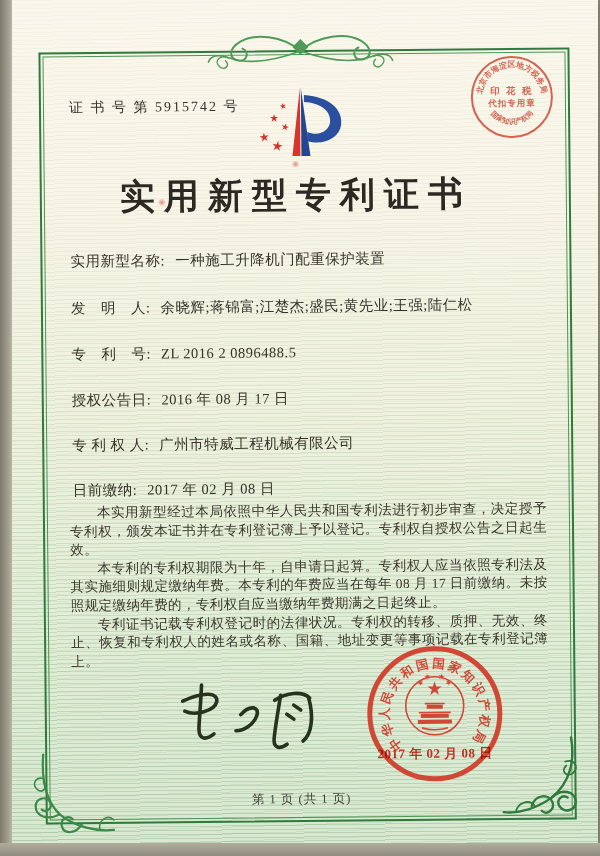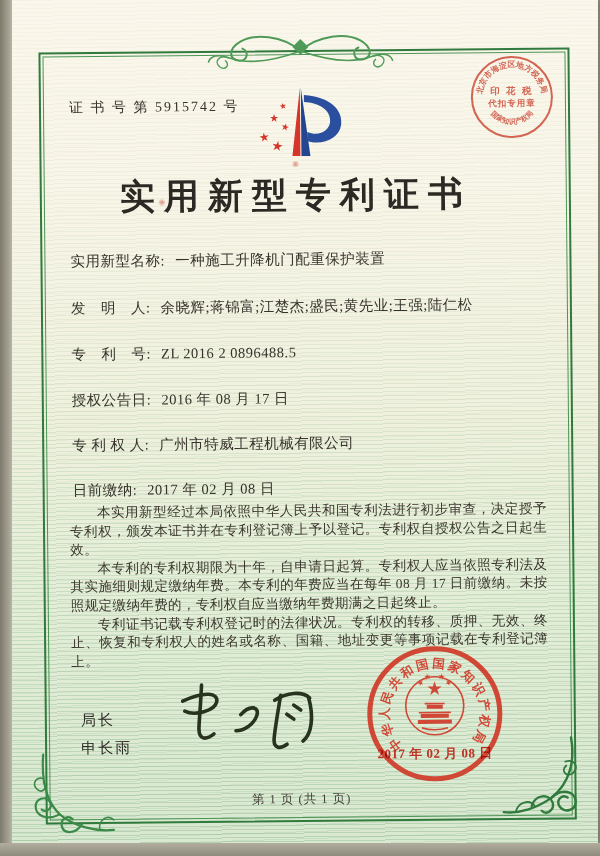--- a/index.html
+++ b/index.html
@@ -148,24 +148,20 @@
         <span class="val">2017 年 02 月 08 日</span>
       </div>
     </div>
 
     <div class="body-text">
       <p>本实用新型经过本局依照中华人民共和国专利法进行初步审查，决定授予专利权，颁发本证书并在专利登记簿上予以登记。专利权自授权公告之日起生效。</p>
       <p>本专利的专利权期限为十年，自申请日起算。专利权人应当依照专利法及其实施细则规定缴纳年费。本专利的年费应当在每年 08 月 17 日前缴纳。未按照规定缴纳年费的，专利权自应当缴纳年费期满之日起终止。</p>
       <p>专利证书记载专利权登记时的法律状况。专利权的转移、质押、无效、终止、恢复和专利权人的姓名或名称、国籍、地址变更等事项记载在专利登记簿上。</p>
     </div>
 
-    <div class="officer">
-      <div>局长</div>
-      <div>申长雨</div>
-    </div>
 
     <svg class="signature" width="180" height="92" viewBox="0 0 180 92">
       <g fill="none" stroke="#27321f" stroke-width="3.6" stroke-linecap="round" stroke-linejoin="round">
         <path d="M26,22 C48,12 62,14 60,23 C58,32 38,37 28,32"></path>
         <path d="M45,6 C44,26 42,44 42,50 C42,60 48,62 57,55"></path>
         <path d="M84,36 C93,26 103,28 100,37 C97,46 87,52 79,52"></path>
         <path d="M118,22 C130,14 146,13 153,20"></path>
         <path d="M124,17 C120,40 117,56 117,62 C117,70 123,71 130,66"></path>
         <path d="M152,20 C157,38 155,56 146,63"></path>
         <path d="M130,36 l7,5"></path>

